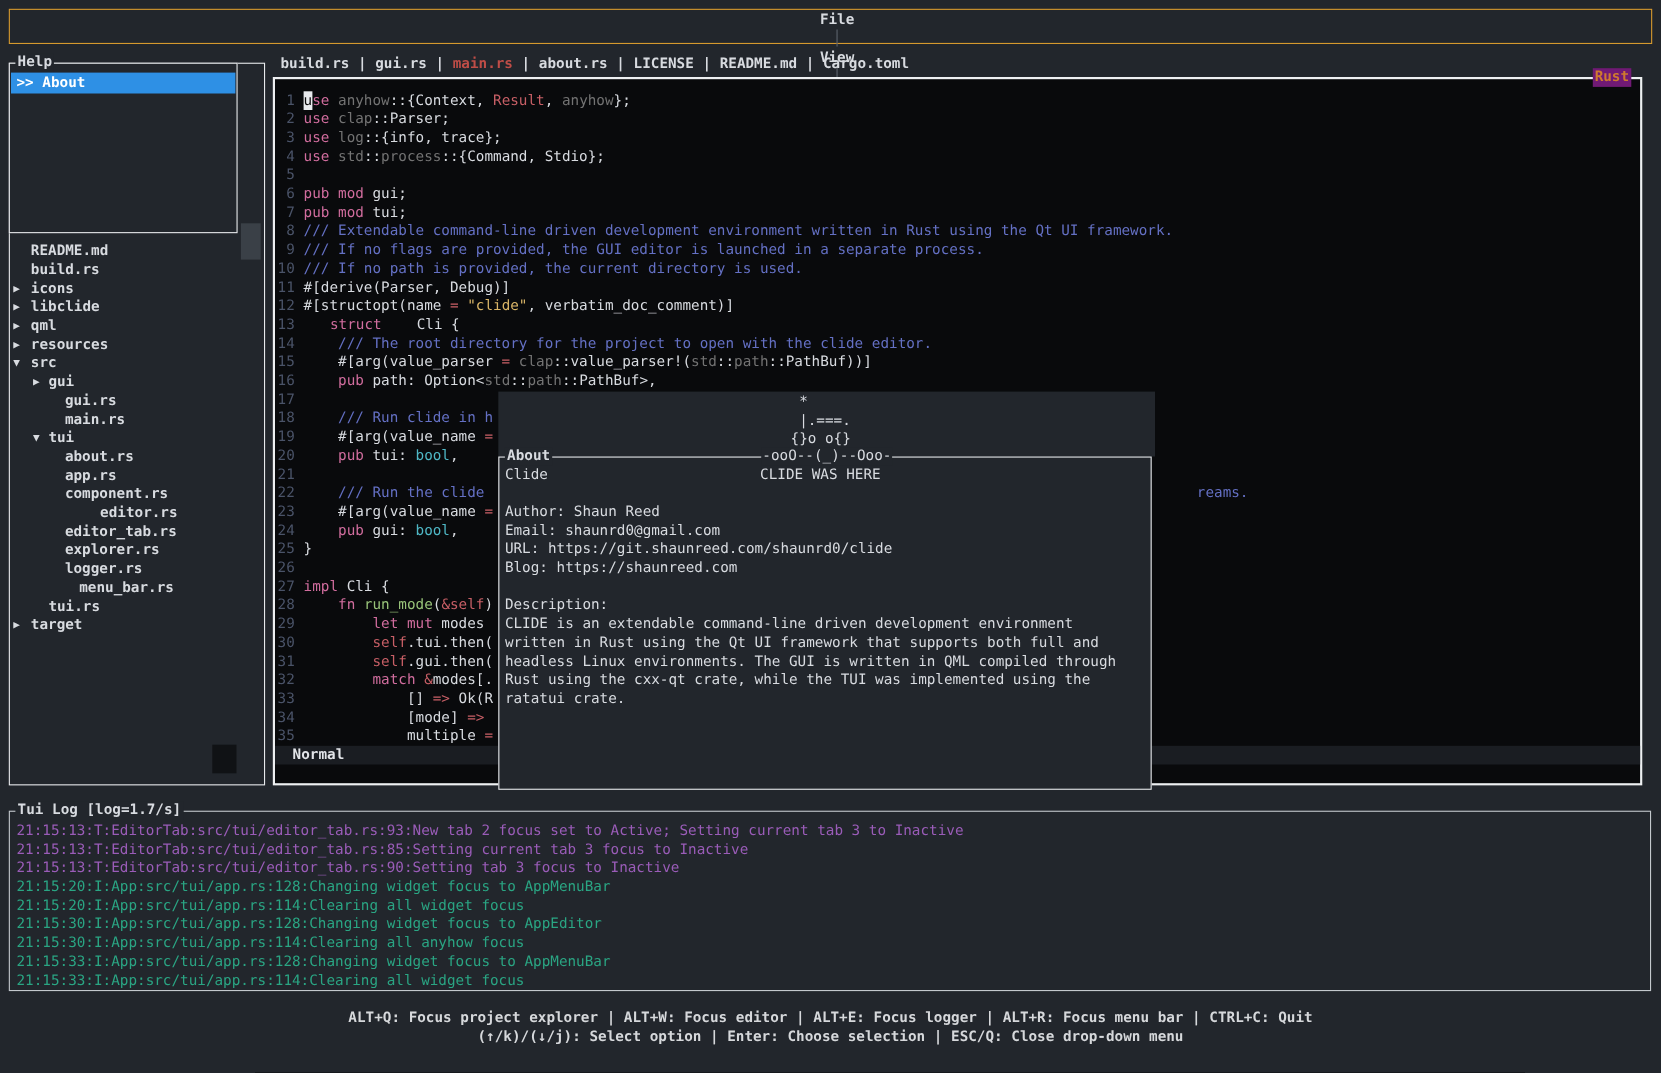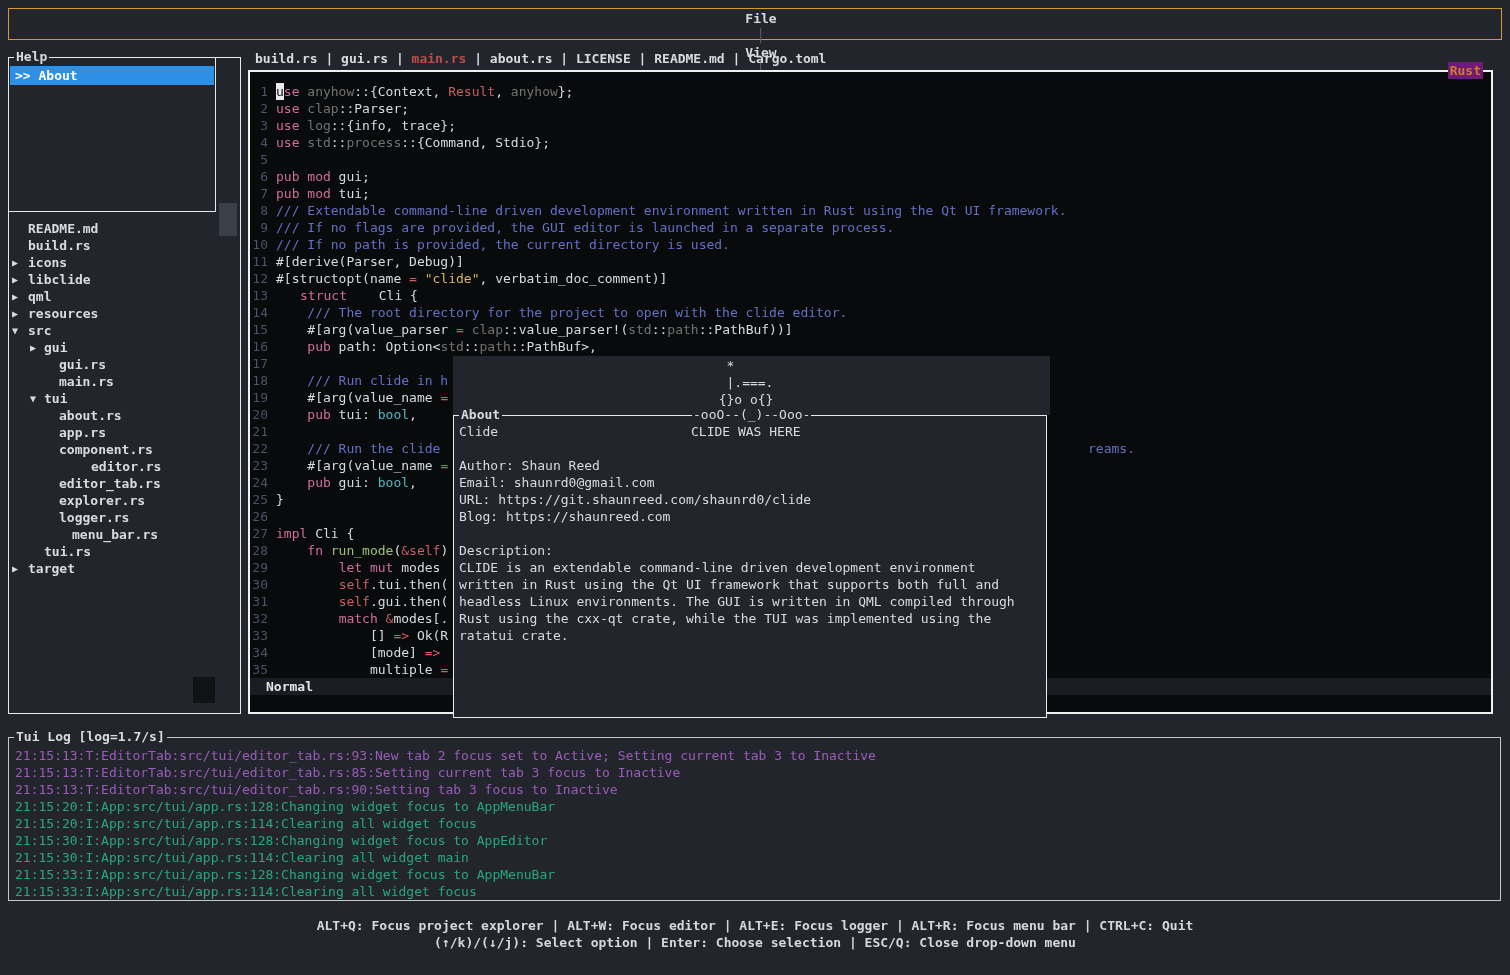--- a/index.html
+++ b/index.html
@@ -263,21 +263,21 @@
 
 <div id="log-box" class="abs">
   <span class="box-title">Tui Log [log=1.7/s]</span>
   <div id="log-lines">
       <div class="log-row lv-trace" style="top: 9px;">21:15:13:T:EditorTab:src/tui/editor_tab.rs:93:New tab 2 focus set to Active; Setting current tab 3 to Inactive</div>
       <div class="log-row lv-trace" style="top: 26px;">21:15:13:T:EditorTab:src/tui/editor_tab.rs:85:Setting current tab 3 focus to Inactive</div>
       <div class="log-row lv-trace" style="top: 43px;">21:15:13:T:EditorTab:src/tui/editor_tab.rs:90:Setting tab 3 focus to Inactive</div>
       <div class="log-row lv-info" style="top: 60px;">21:15:20:I:App:src/tui/app.rs:128:Changing widget focus to AppMenuBar</div>
       <div class="log-row lv-info" style="top: 77px;">21:15:20:I:App:src/tui/app.rs:114:Clearing all widget focus</div>
       <div class="log-row lv-info" style="top: 94px;">21:15:30:I:App:src/tui/app.rs:128:Changing widget focus to AppEditor</div>
-      <div class="log-row lv-info" style="top: 111px;">21:15:30:I:App:src/tui/app.rs:114:Clearing all widget main</div>
+      <div class="log-row lv-info" style="top: 111px;">21:15:30:I:App:src/tui/app.rs:114:Clearing all anyhow focus</div>
       <div class="log-row lv-info" style="top: 128px;">21:15:33:I:App:src/tui/app.rs:128:Changing widget focus to AppMenuBar</div>
       <div class="log-row lv-info" style="top: 145px;">21:15:33:I:App:src/tui/app.rs:114:Clearing all widget focus</div>
     </div>
 </div>
 
 <div id="hints" class="abs">
   <div>ALT+Q: Focus project explorer | ALT+W: Focus editor | ALT+E: Focus logger | ALT+R: Focus menu bar | CTRL+C: Quit</div>
   <div>(↑/k)/(↓/j): Select option | Enter: Choose selection | ESC/Q: Close drop-down menu</div>
 </div>
 

